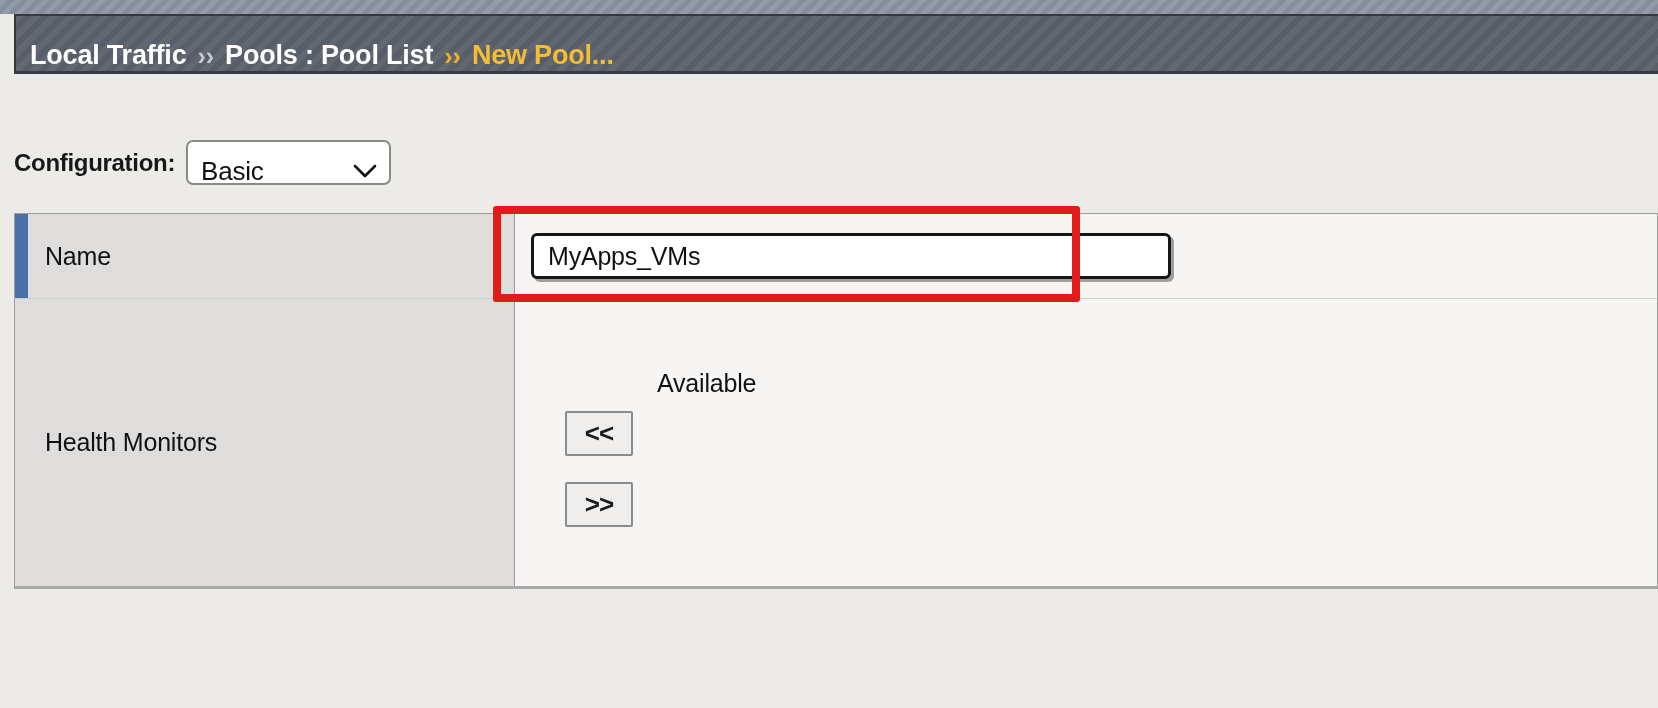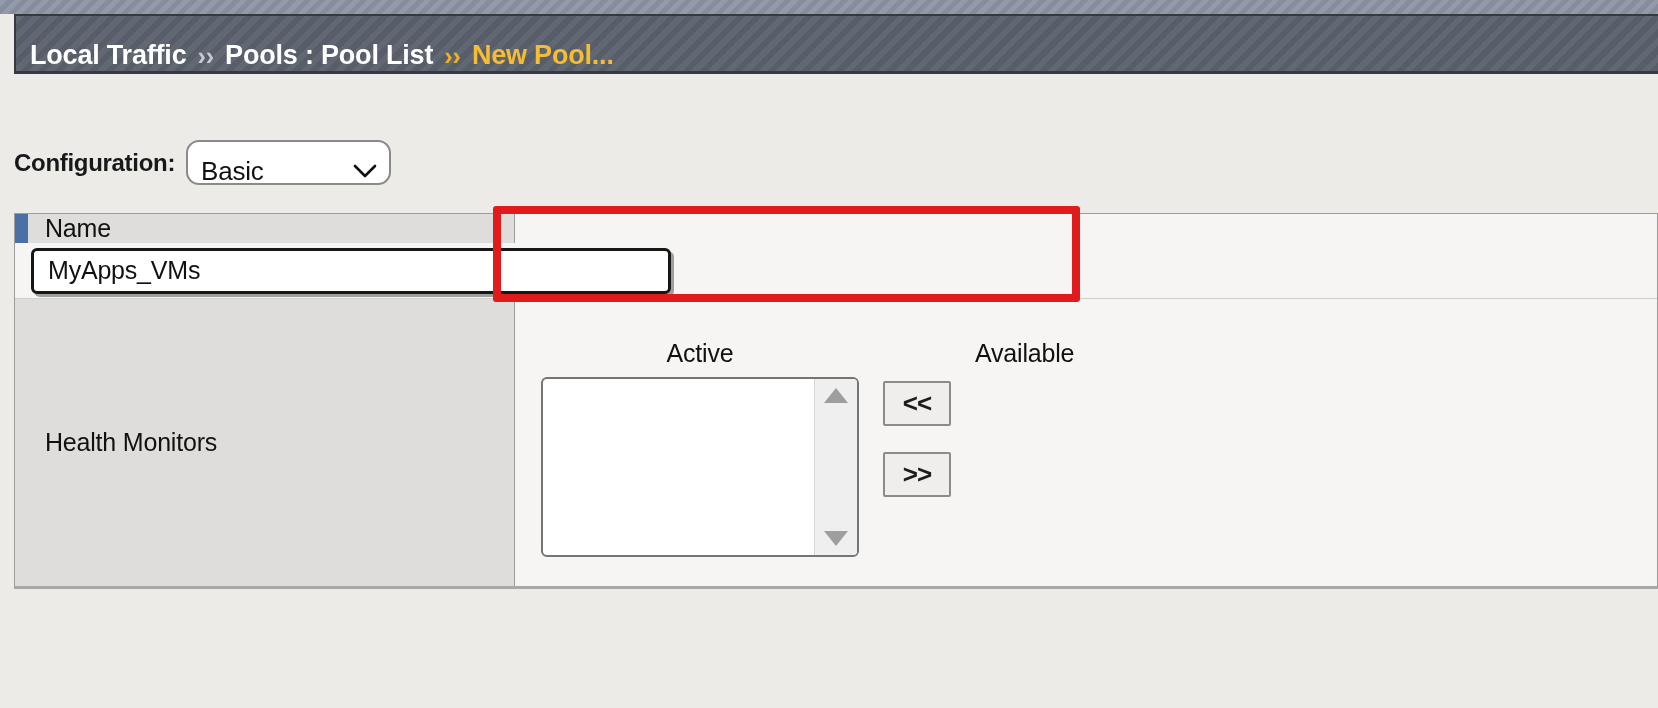--- a/index.html
+++ b/index.html
@@ -78,21 +78,21 @@
     color: #17181a;
     letter-spacing: -0.3px;
   }
   .config-select {
     margin-left: 11px;
     width: 205px;
     height: 45px;
     box-sizing: border-box;
     background: #ffffff;
     border: 2px solid #8a8a8a;
-    border-radius: 13px;
+    border-radius: 7px;
     display: flex;
     align-items: center;
     justify-content: space-between;
     padding: 17px 12px 0 13px;
   }
   .config-select-value {
     font-size: 26px;
     color: #111111;
     letter-spacing: -0.2px;
   }
@@ -144,21 +144,21 @@
   }
   .cell-field {
     flex: 1;
     box-sizing: border-box;
     display: flex;
     align-items: center;
     padding-left: 16px;
     background: #f6f5f3;
   }
 
-  .row-name { height: 84px; flex-direction: column; }
+  .row-name { height: 84px; }
   .row-desc { height: 83px; }
   .row-hm   { height: 287px; }
 
   
   .text-input {
     box-sizing: border-box;
     height: 46px;
     background: #ffffff;
     border: 3px solid #161616;
     border-radius: 6px;
@@ -307,34 +307,20 @@
   </div>
 
 
   <div class="form-row row-hm">
     <div class="cell-label">
       <span class="cell-label-text">Health Monitors</span>
     </div>
     <div class="cell-field">
       <div class="hm-wrap">
 
-        <div class="hm-col">
-          <span class="hm-col-title">Active</span>
-          <div class="listbox active-box">
-            <div class="list-items"></div>
-            <div class="scrollbar">
-              <svg class="sb-arrow" viewBox="0 0 26 17">
-                <polygon points="13,1 25,16 1,16" fill="#9e9e9e"></polygon>
-              </svg>
-              <svg class="sb-arrow" viewBox="0 0 26 17">
-                <polygon points="1,1 25,1 13,16" fill="#9e9e9e"></polygon>
-              </svg>
-            </div>
-          </div>
-        </div>
 
         <div class="hm-buttons">
           <div class="xfer-btn">&lt;&lt;</div>
           <div class="xfer-btn">&gt;&gt;</div>
         </div>
 
         <div class="hm-col">
           <span class="hm-col-title">Available</span>
         </div>
 

